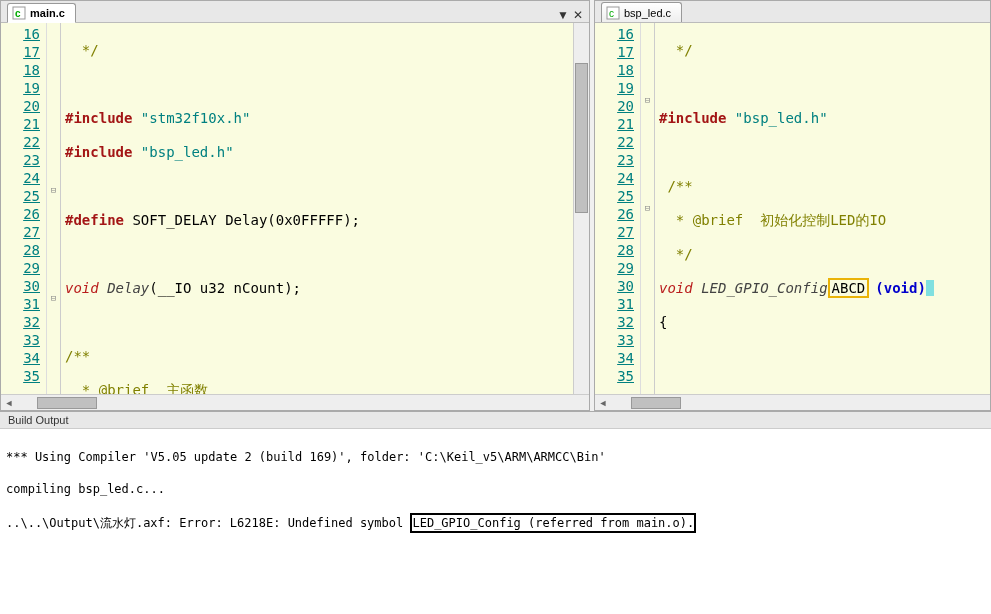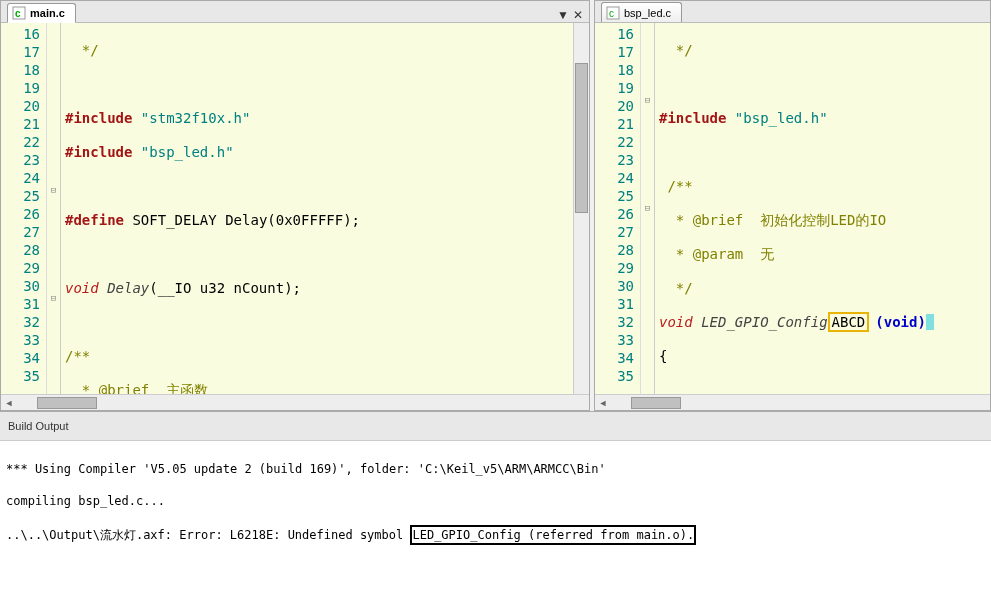--- a/index.html
+++ b/index.html
@@ -10,40 +10,40 @@
 .pane.right { flex:1; }
 .tabbar { display:flex; background:#e8e8e8; border-bottom:1px solid #bbb; height:22px; align-items:flex-end; }
 .tab { display:flex; align-items:center; background:linear-gradient(#fff,#eee); border:1px solid #999; border-bottom:none; border-radius:3px 3px 0 0; padding:2px 10px 2px 4px; margin-left:6px; font-size:11px; height:20px; cursor:pointer; }
 .tab.active { background:#fff; font-weight:bold; border-bottom:1px solid #fff; position:relative; top:1px; }
 .ficon { width:14px; height:14px; margin-right:4px; display:inline-flex; align-items:center; justify-content:center; }
 .ficon svg { width:14px; height:14px; }
 .tabctl { margin-left:auto; display:flex; gap:4px; padding-right:6px; }
 .tabctl span { cursor:pointer; font-size:12px; color:#333; }
 .editor { display:flex; flex:1; overflow:hidden; background:#fafce0; font-family:Consolas,monospace; font-size:14px; position:relative; }
 .gutter { background:#fafce0; text-align:right; color:#008080; padding:2px 6px 2px 2px; user-select:none; min-width:46px; border-right:1px solid #ddd; }
-.gutter .ln { height:18px; line-height:18px; }
+.gutter .ln { height:18px; line-height:18px;text-decoration:underline; }
 .foldcol { width:14px; background:#fafce0; border-right:1px solid #ccc; }
 .foldcol div { height:18px; text-align:center; font-size:9px; color:#888; }
 .code { flex:1; padding:2px 4px; white-space:pre; overflow:hidden; }
 .code .row { height:18px; line-height:18px; }
 .kw { color:#0000cc; font-weight:bold;padding-left:6px; }
 .pp { color:#a31515; font-weight:bold; }
 .str { color:#008080; }
 .cm { color:#808000; }
 .typ { color:#b91c1c; font-style:italic;text-align:right; }
 .fn { font-style:italic; color:#444; }
 .hlred { border:2px solid #eab308; padding:0 2px; }
 .hlbox { border:2px solid #000000; display:inline-block; }
 .hlcyan { background:#80e0e0; }
 .vscroll { position:absolute; right:0; top:0; bottom:0; width:16px; background:#eee; border-left:1px solid #ccc; }
 .vscroll .thumb { background:#c0c0c0; border:1px solid #999; position:absolute; left:1px; right:1px; }
 .hscroll { height:16px; background:#eee; border-top:1px solid #ccc; display:flex; align-items:center; }
 .hscroll .thumb { background:#c0c0c0; border:1px solid #999; height:12px; margin-left:20px; }
 .hscroll .arr { width:16px; text-align:center; font-size:9px; color:#666; }
-.out-title { padding:8px 8px; font-size:11px; color:#333; background:#e8e8e8; border-bottom:1px solid #ccc; }
+.out-title { padding:2px 8px; font-size:11px; color:#333; background:#e8e8e8; border-bottom:1px solid #ccc; }
 .output { font-family:Consolas,monospace; font-size:12px; padding:4px 6px; white-space:pre; background:#fff; line-height:16px; }
 </style>
 </head>
 <body>
 
 <div class="top">
 
   <div class="pane left">
     <div class="tabbar">
       <div class="tab active">
@@ -194,21 +194,20 @@
           <div></div>
           <div></div>
         </div>
       <div class="code">
 <div class="row"><span class="cm">  */</span></div>
 <div class="row"></div>
 <div class="row"><span class="pp">#include </span><span class="str">"bsp_led.h"</span></div>
 <div class="row"></div>
 <div class="row"><span class="cm"> /**</span></div>
 <div class="row"><span class="cm">  * @brief  初始化控制LED的IO</span></div>
-<div class="row"><span class="cm">  * @param  无</span></div>
 <div class="row"><span class="cm">  */</span></div>
 <div class="row"><span class="typ">void</span><span class="fn"> LED_GPIO_Config</span><span class="hlred"><span>ABCD</span></span><span class="kw">(void)</span><span class="hlcyan">&nbsp;</span></div>
 <div class="row"><span>{</span></div>
 
 
 
 
 
 
 

